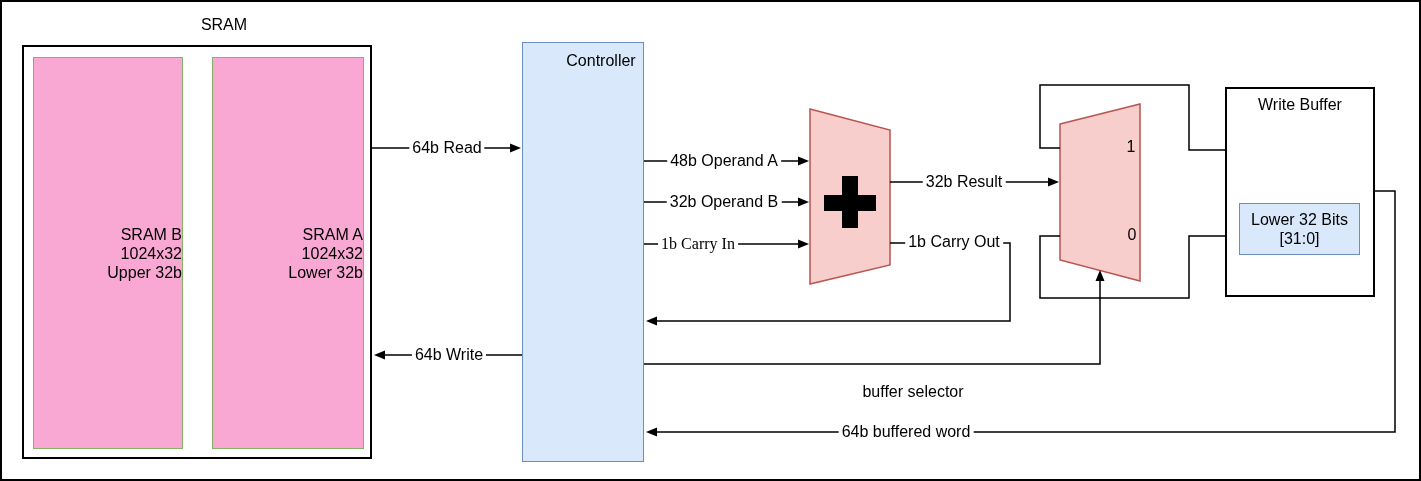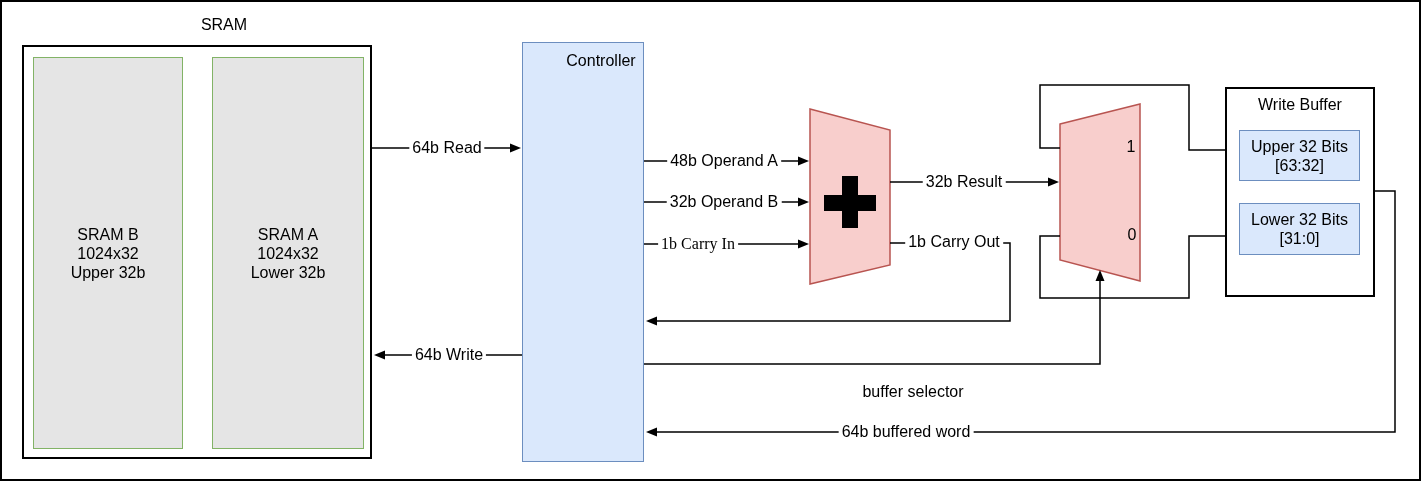--- a/index.html
+++ b/index.html
@@ -20,22 +20,22 @@
     left: 0; top: 0;
     width: 1421px; height: 481px;
   }
   .box { position: absolute; box-sizing: border-box; }
   .sram-outer {
     left: 20px; top: 43px; width: 350px; height: 414px;
     border: 2px solid #000; background: #fff;
   }
   .sram-bank {
     top: 55px; width: 150px; height: 392px;
-    background: #e5e5e5; border: 1px solid #82b366;
-    display: flex; flex-direction: column; align-items: center; justify-content: center;
+    background: #f9a8d4; border: 1px solid #82b366;
+    display: flex; flex-direction: column; align-items: flex-end; justify-content: center;
     text-align: center; line-height: 19px;
   }
   .sram-bank-b { left: 31px; }
   .sram-bank-a { left: 210px; width: 152px; }
   .controller-box {
     left: 520px; top: 40px; width: 122px; height: 420px;
     background: #dae8fc; border: 1px solid #6c8ebf;
     text-align: center;
     padding-left: 36px;
   }
@@ -120,24 +120,20 @@
   <div class="box controller-box">
     <div class="box-title">Controller</div>
   </div>
 
   <div class="label mux-port" style="left:1129px; top:145px;">1</div>
   <div class="label mux-port" style="left:1130px; top:233px;">0</div>
 
   <div class="box result-buffer">
     <div class="box-title">Write Buffer</div>
   </div>
-  <div class="box register register-upper">
-    <div>Upper 32 Bits</div>
-    <div>[63:32]</div>
-  </div>
   <div class="box register register-lower">
     <div>Lower 32 Bits</div>
     <div>[31:0]</div>
   </div>
 
   <div class="label wire-label" style="left:445px; top:146px;">64b Read</div>
   <div class="label wire-label" style="left:447px; top:353px;">64b Write</div>
   <div class="label wire-label" style="left:722px; top:159px;">48b Operand A</div>
   <div class="label wire-label" style="left:722px; top:200px;">32b Operand B</div>
   <div class="label wire-label" style="left:696px; top:242px;font-family:Liberation Serif, serif;">1b Carry In</div>

